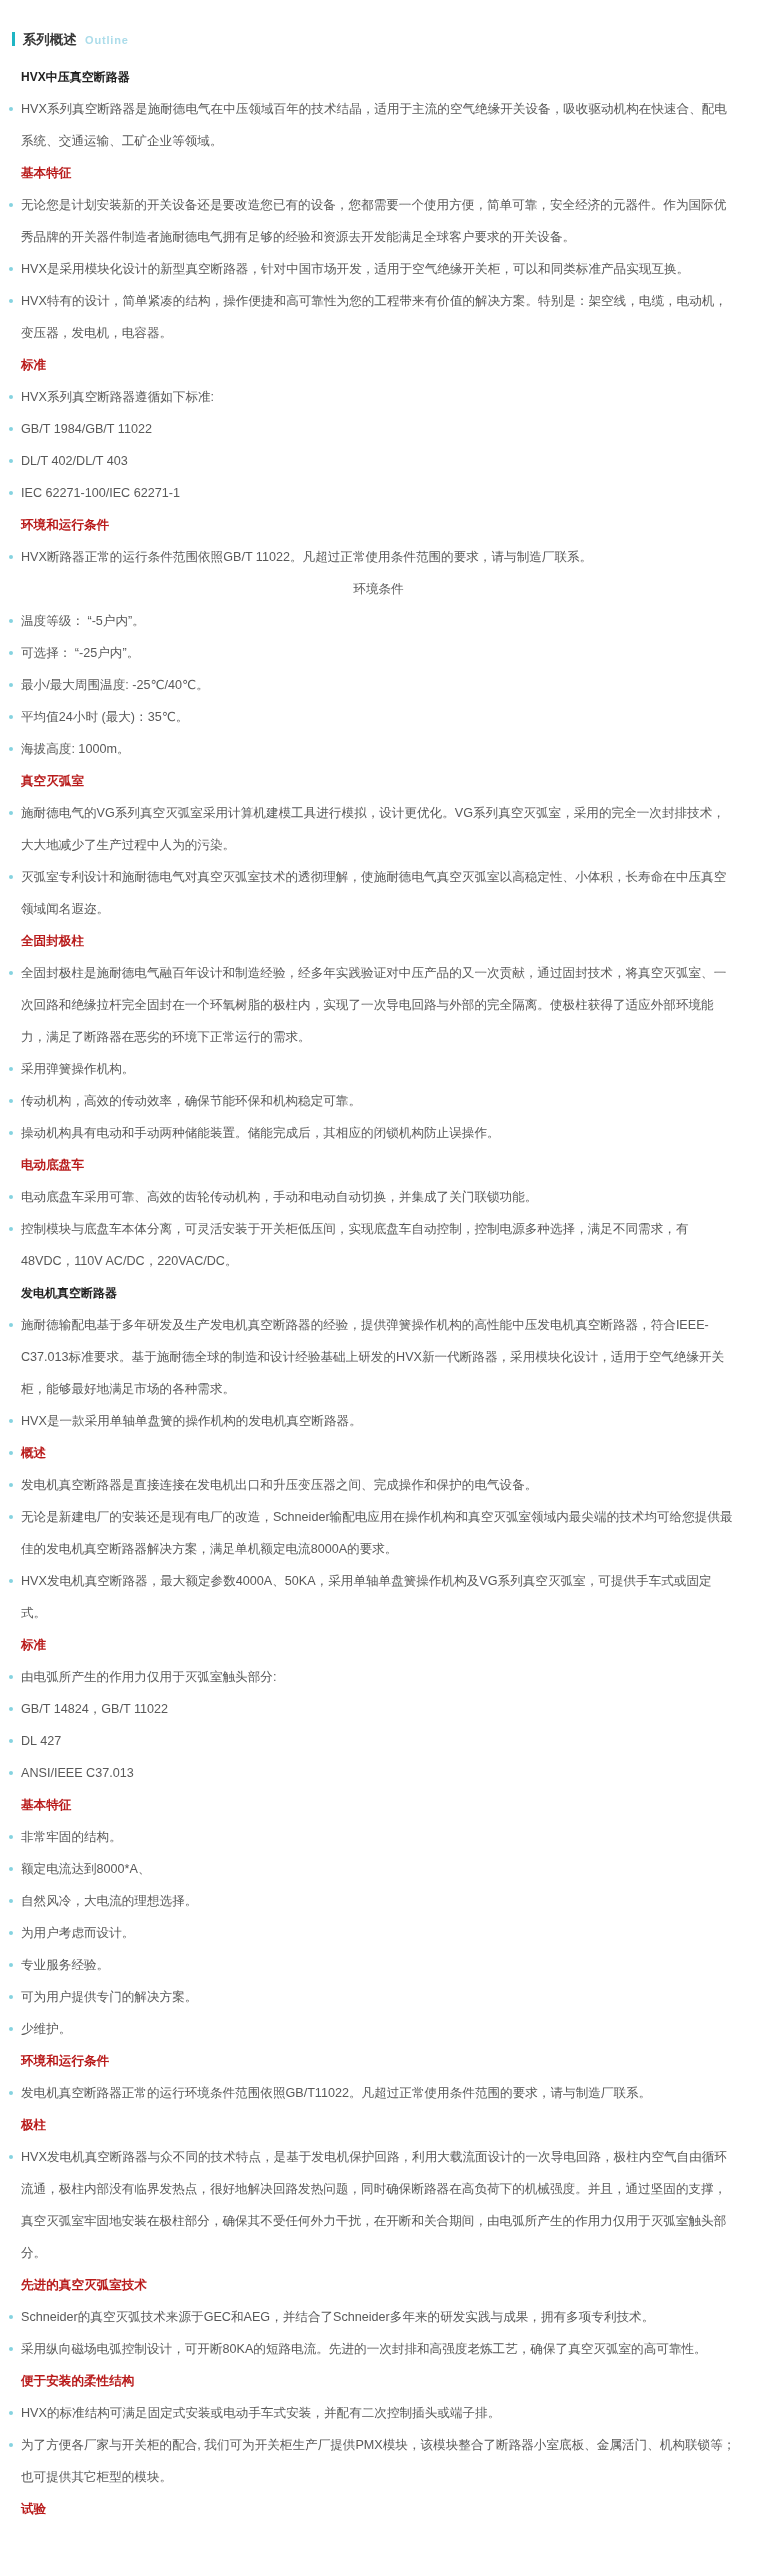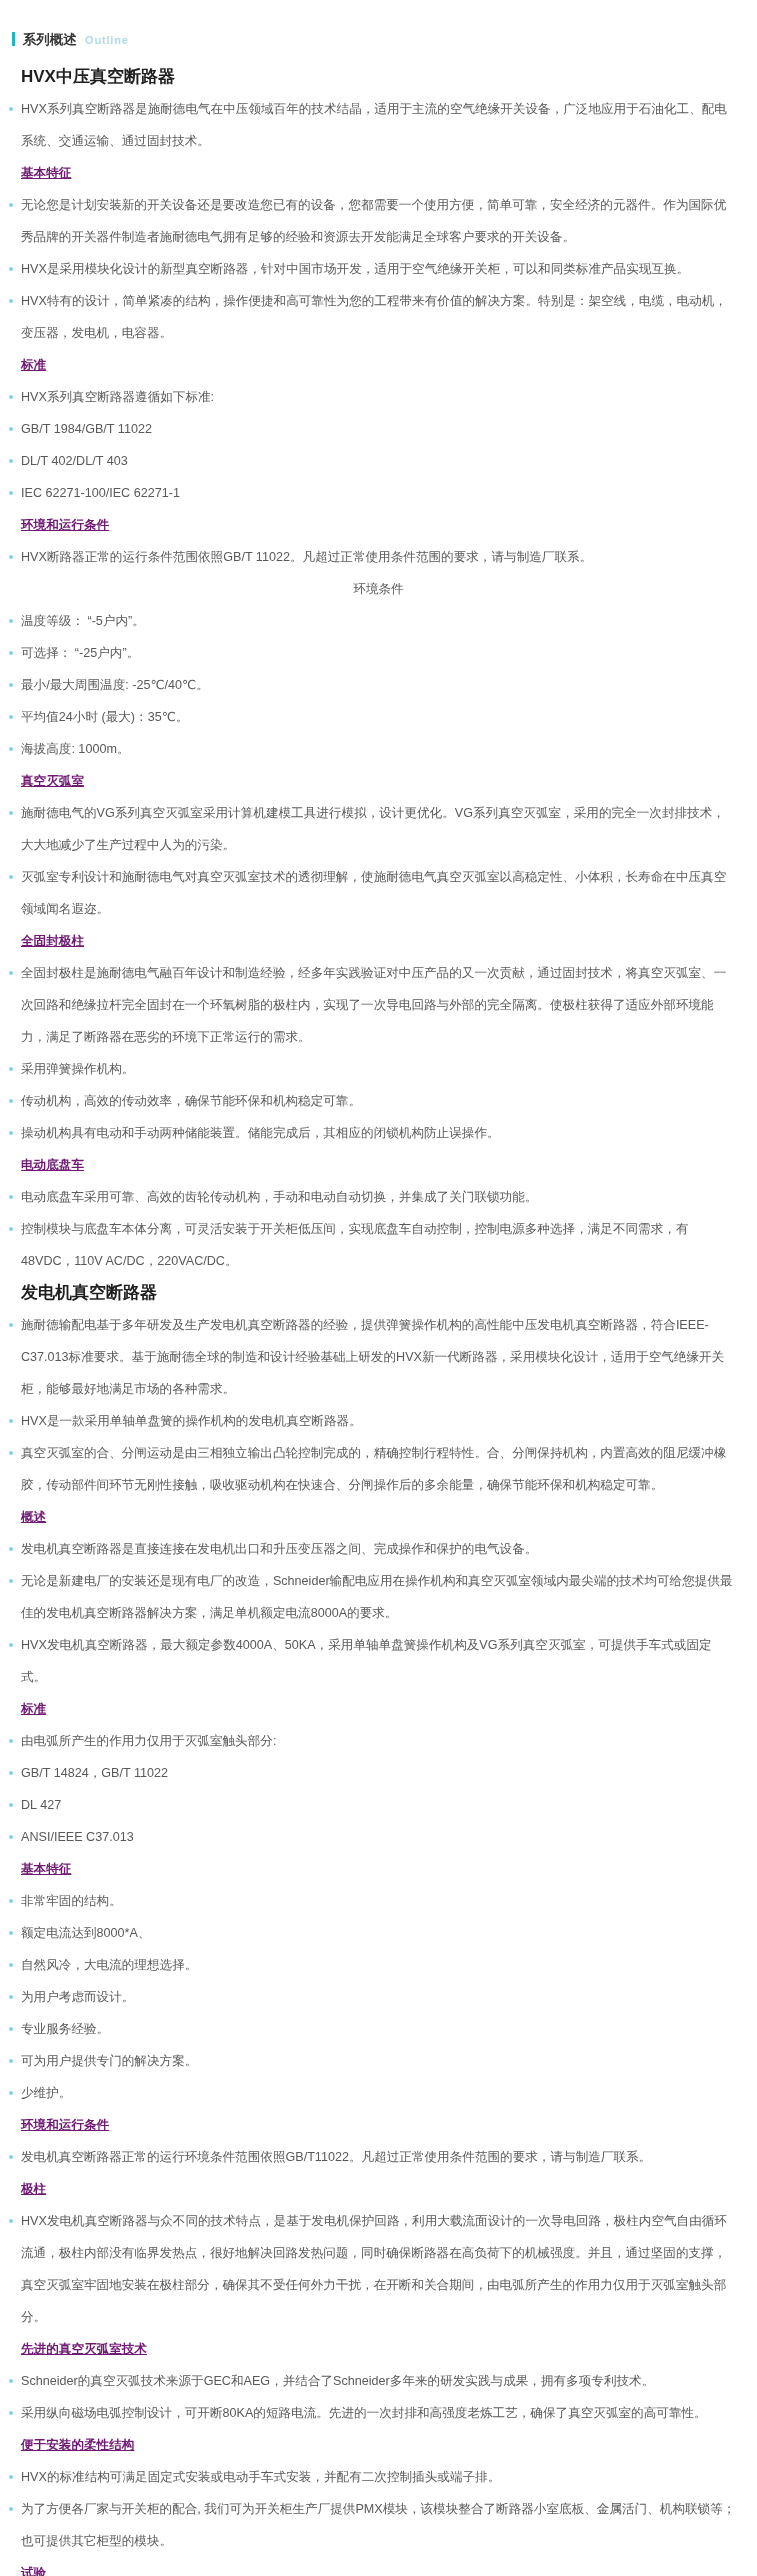--- a/index.html
+++ b/index.html
@@ -42,28 +42,27 @@
     margin-left:8.4px;
     letter-spacing:0.8px;
   }
   
   .content .block{
     font-size:12.6px;
     line-height:32px;
     margin:0;
   }
   .content .h1{
-    font-size:17px;
+    font-size:12px;
     font-weight:bold;
     color:#1f1f1f;
   }
   .content .h3{
     font-weight:bold;
-    color:#701a75;
-    text-decoration:underline;
+    color:#b91c1c;
   }
   .content .text{
     color:#595959;
     text-align:center;
   }
   .content .bullet{
     position:relative;
     color:#595959;
   }
   .content .bullet .dot{
@@ -78,21 +77,21 @@
 </style>
 </head>
 <body>
 
 <div class="page">
   <div class="section-header">
     <span class="accent-bar"></span><span class="section-title">系列概述</span><span class="section-title-en">Outline</span>
   </div>
   <div class="content">
       <div class="block h1">HVX中压真空断路器</div>
-      <div class="block bullet"><span class="dot"></span><span class="btxt">HVX系列真空断路器是施耐德电气在中压领域百年的技术结晶，适用于主流的空气绝缘开关设备，广泛地应用于石油化工、配电系统、交通运输、通过固封技术。</span></div>
+      <div class="block bullet"><span class="dot"></span><span class="btxt">HVX系列真空断路器是施耐德电气在中压领域百年的技术结晶，适用于主流的空气绝缘开关设备，吸收驱动机构在快速合、配电系统、交通运输、工矿企业等领域。</span></div>
       <div class="block h3">基本特征</div>
       <div class="block bullet"><span class="dot"></span><span class="btxt">无论您是计划安装新的开关设备还是要改造您已有的设备，您都需要一个使用方便，简单可靠，安全经济的元器件。作为国际优秀品牌的开关器件制造者施耐德电气拥有足够的经验和资源去开发能满足全球客户要求的开关设备。</span></div>
       <div class="block bullet"><span class="dot"></span><span class="btxt">HVX是采用模块化设计的新型真空断路器，针对中国市场开发，适用于空气绝缘开关柜，可以和同类标准产品实现互换。</span></div>
       <div class="block bullet"><span class="dot"></span><span class="btxt">HVX特有的设计，简单紧凑的结构，操作便捷和高可靠性为您的工程带来有价值的解决方案。特别是：架空线，电缆，电动机，变压器，发电机，电容器。</span></div>
       <div class="block h3">标准</div>
       <div class="block bullet"><span class="dot"></span><span class="btxt">HVX系列真空断路器遵循如下标准:</span></div>
       <div class="block bullet"><span class="dot"></span><span class="btxt">GB/T 1984/GB/T 11022</span></div>
       <div class="block bullet"><span class="dot"></span><span class="btxt">DL/T 402/DL/T 403</span></div>
       <div class="block bullet"><span class="dot"></span><span class="btxt">IEC 62271-100/IEC 62271-1</span></div>
       <div class="block h3">环境和运行条件</div>
@@ -110,21 +109,21 @@
       <div class="block bullet"><span class="dot"></span><span class="btxt">全固封极柱是施耐德电气融百年设计和制造经验，经多年实践验证对中压产品的又一次贡献，通过固封技术，将真空灭弧室、一次回路和绝缘拉杆完全固封在一个环氧树脂的极柱内，实现了一次导电回路与外部的完全隔离。使极柱获得了适应外部环境能力，满足了断路器在恶劣的环境下正常运行的需求。</span></div>
       <div class="block bullet"><span class="dot"></span><span class="btxt">采用弹簧操作机构。</span></div>
       <div class="block bullet"><span class="dot"></span><span class="btxt">传动机构，高效的传动效率，确保节能环保和机构稳定可靠。</span></div>
       <div class="block bullet"><span class="dot"></span><span class="btxt">操动机构具有电动和手动两种储能装置。储能完成后，其相应的闭锁机构防止误操作。</span></div>
       <div class="block h3">电动底盘车</div>
       <div class="block bullet"><span class="dot"></span><span class="btxt">电动底盘车采用可靠、高效的齿轮传动机构，手动和电动自动切换，并集成了关门联锁功能。</span></div>
       <div class="block bullet"><span class="dot"></span><span class="btxt">控制模块与底盘车本体分离，可灵活安装于开关柜低压间，实现底盘车自动控制，控制电源多种选择，满足不同需求，有48VDC，110V AC/DC，220VAC/DC。</span></div>
       <div class="block h1">发电机真空断路器</div>
       <div class="block bullet"><span class="dot"></span><span class="btxt">施耐德输配电基于多年研发及生产发电机真空断路器的经验，提供弹簧操作机构的高性能中压发电机真空断路器，符合IEEE-C37.013标准要求。基于施耐德全球的制造和设计经验基础上研发的HVX新一代断路器，采用模块化设计，适用于空气绝缘开关柜，能够最好地满足市场的各种需求。</span></div>
       <div class="block bullet"><span class="dot"></span><span class="btxt">HVX是一款采用单轴单盘簧的操作机构的发电机真空断路器。</span></div>
-      <div class="block bullet"><span class="dot"></span><span class="btxt">真空灭弧室的合、分闸运动是由三相独立输出凸轮控制完成的，精确控制行程特性。合、分闸保持机构，内置高效的阻尼缓冲橡胶，传动部件间环节无刚性接触，吸收驱动机构在快速合、分闸操作后的多余能量，确保节能环保和机构稳定可靠。</span></div>
+      <div class="block bullet"><span class="dot"></span></div>
       <div class="block h3">概述</div>
       <div class="block bullet"><span class="dot"></span><span class="btxt">发电机真空断路器是直接连接在发电机出口和升压变压器之间、完成操作和保护的电气设备。</span></div>
       <div class="block bullet"><span class="dot"></span><span class="btxt">无论是新建电厂的安装还是现有电厂的改造，Schneider输配电应用在操作机构和真空灭弧室领域内最尖端的技术均可给您提供最佳的发电机真空断路器解决方案，满足单机额定电流8000A的要求。</span></div>
       <div class="block bullet"><span class="dot"></span><span class="btxt">HVX发电机真空断路器，最大额定参数4000A、50KA，采用单轴单盘簧操作机构及VG系列真空灭弧室，可提供手车式或固定式。</span></div>
       <div class="block h3">标准</div>
       <div class="block bullet"><span class="dot"></span><span class="btxt">由电弧所产生的作用力仅用于灭弧室触头部分:</span></div>
       <div class="block bullet"><span class="dot"></span><span class="btxt">GB/T 14824，GB/T 11022</span></div>
       <div class="block bullet"><span class="dot"></span><span class="btxt">DL 427</span></div>
       <div class="block bullet"><span class="dot"></span><span class="btxt">ANSI/IEEE C37.013</span></div>
       <div class="block h3">基本特征</div>

